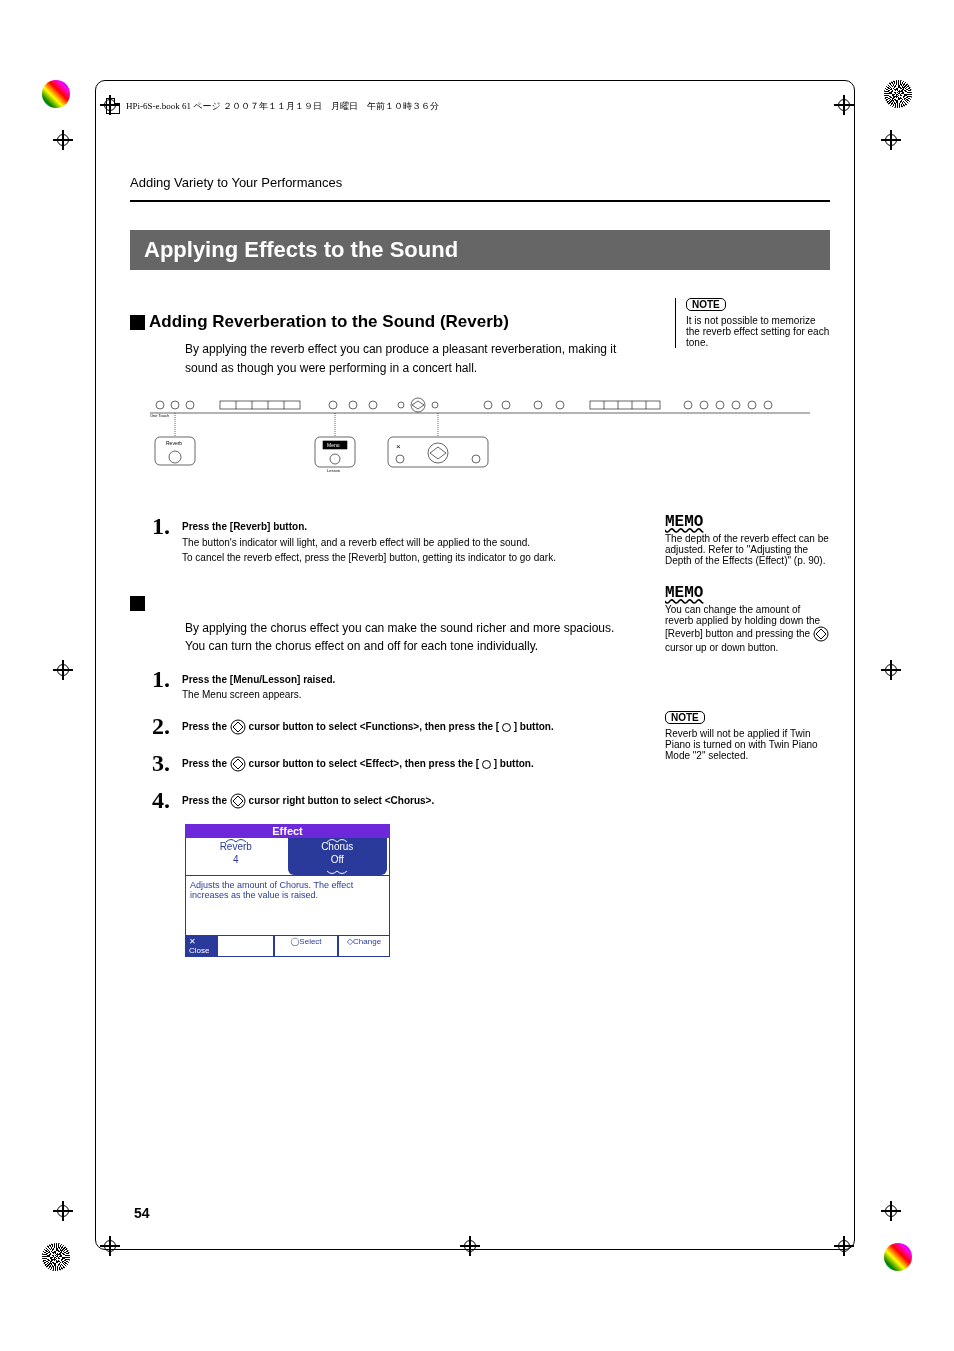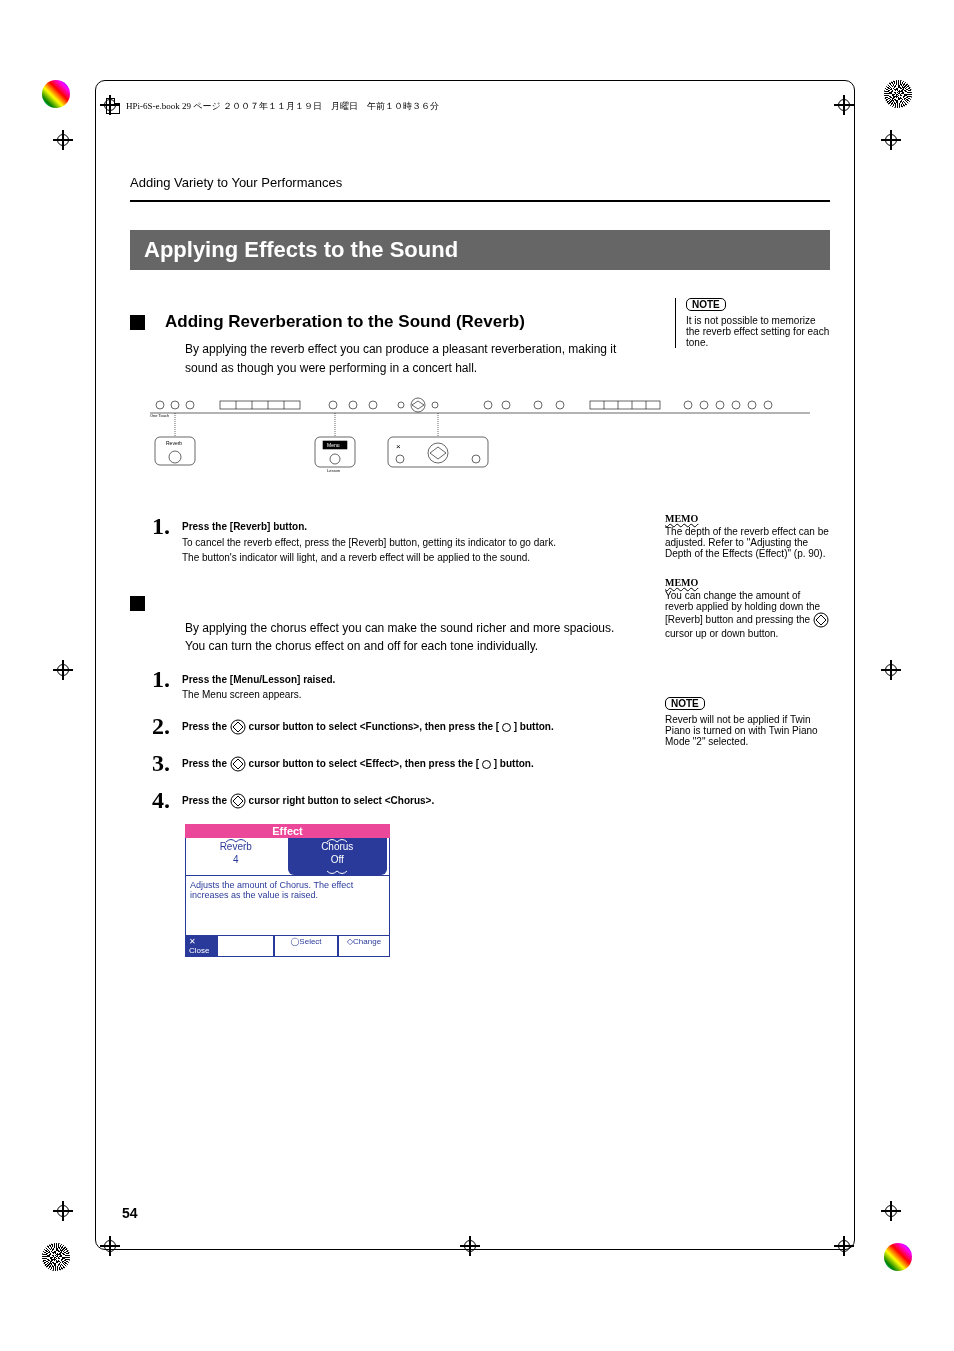--- a/index.html
+++ b/index.html
@@ -97,21 +97,21 @@
   .main-col { flex: 1; }
   .side-col { width: 165px; border-left: 1px solid #000; padding-left: 10px; font-size: 10px; font-family: Arial, sans-serif; }
 
   .sub-heading {
     font-family: Arial, sans-serif;
     font-weight: bold;
     font-size: 17px;
     margin: 14px 0 8px 0;
     display: flex;
     align-items: center;
-    gap: 20px;
+    gap: 4px;
   }
   .sub-heading .blk {
     width: 15px; height: 15px; background: #000;
   }
   .body-text {
     font-size: 12px;
     margin-left: 55px;
     line-height: 1.55;
     font-family: Arial, sans-serif;
   }
@@ -139,23 +139,23 @@
     display: inline-block;
     border: 1.5px solid #000;
     border-radius: 5px;
     padding: 0 5px;
     font-size: 10px;
     font-weight: bold;
     font-family: Arial, sans-serif;
     margin-bottom: 4px;
   }
   .memo-label {
-    font-family: Liberation Serif, serif;
-    font-weight: bold;
-    font-size: 10px;
+    font-family: Liberation Mono, monospace;
+    font-weight: bold;
+    font-size: 16px;
     text-decoration: underline wavy;
     margin-bottom: 2px;
   }
   .side-block { margin-bottom: 18px; }
   .cursor-icon-inline {
     display: inline-block;
     width: 16px; height: 16px;
     vertical-align: middle;
   }
   .circ-o {
@@ -166,21 +166,21 @@
     vertical-align: middle;
   }
 
   .effect-screen {
     margin: 10px 0 10px 55px;
     width: 205px;
     font-family: Arial, sans-serif;
     font-size: 10px;
   }
   .es-title {
-    background: #ec4899;
+    background: #6d28d9;
     color: #fff;
     text-align: center;
     font-weight: bold;
     padding: 1px 0;
     font-size: 11px;
   }
   .es-tabs {
     display: flex;
     border: 1px solid #2a3a9a;
     border-top: none;
@@ -213,21 +213,21 @@
     color: #2a3a9a;
   }
   .es-footer > div { border: 1px solid #2a3a9a; border-top: none; padding: 1px 3px; }
   .es-footer .close { background: #2a3a9a; color: #fff; width: 32px; }
   .es-footer .spacer { flex: 1; }
   .es-footer .sel { width: 64px; text-align: center; }
   .es-footer .chg { width: 52px; text-align: center; }
 
   .page-num {
     position: absolute;
-    left: 122px; bottom: 130px;
+    left: 134px; bottom: 130px;
     font-weight: bold;
     font-size: 14px;
     font-family: Arial, sans-serif;
   }
 
   svg.panel { width: 100%; height: 100%; }
 </style>
 </head>
 <body>
 
@@ -267,21 +267,21 @@
     <span class="circ"></span>
   </div>
 <div class="crosshair" style="left:460px; bottom:95px;">
     <span class="circ"></span>
   </div>
 
 <div class="page-frame"></div>
 
 <div class="header-line">
   <span class="doc-icon"></span>
-  <span>HPi-6S-e.book  29 ページ  ２００７年１１月１９日　月曜日　午前１０時３６分</span>
+  <span>HPi-6S-e.book  61 ページ  ２００７年１１月１９日　月曜日　午前１０時３６分</span>
 </div>
 
 <div class="content">
   <div class="section-header">Adding Variety to Your Performances</div>
   <hr class="hr-thick">
 
   <div class="title-bar">Applying Effects to the Sound</div>
 
   <div class="two-col">
     <div class="main-col">
@@ -379,22 +379,22 @@
       </g>
     </svg>
   </div>
 
   <div class="two-col">
     <div class="main-col">
       <div class="step">
         <div class="step-num">1.</div>
         <div class="step-body">
           <b>Press the [Reverb] button.</b>
+          <div>The button's indicator will light, and a reverb effect will be applied to the sound.</div>
           <div>To cancel the reverb effect, press the [Reverb] button, getting its indicator to go dark.</div>
-          <div>The button's indicator will light, and a reverb effect will be applied to the sound.</div>
         </div>
       </div>
 
       <div class="sub-heading" style="margin-top:30px;">
         <span class="blk"></span>
       </div>
       <div class="body-text">
         <span>By applying the chorus effect you can make the sound richer and more spacious.</span><br>
         <span>You can turn the chorus effect on and off for each tone individually.</span>
       </div>

